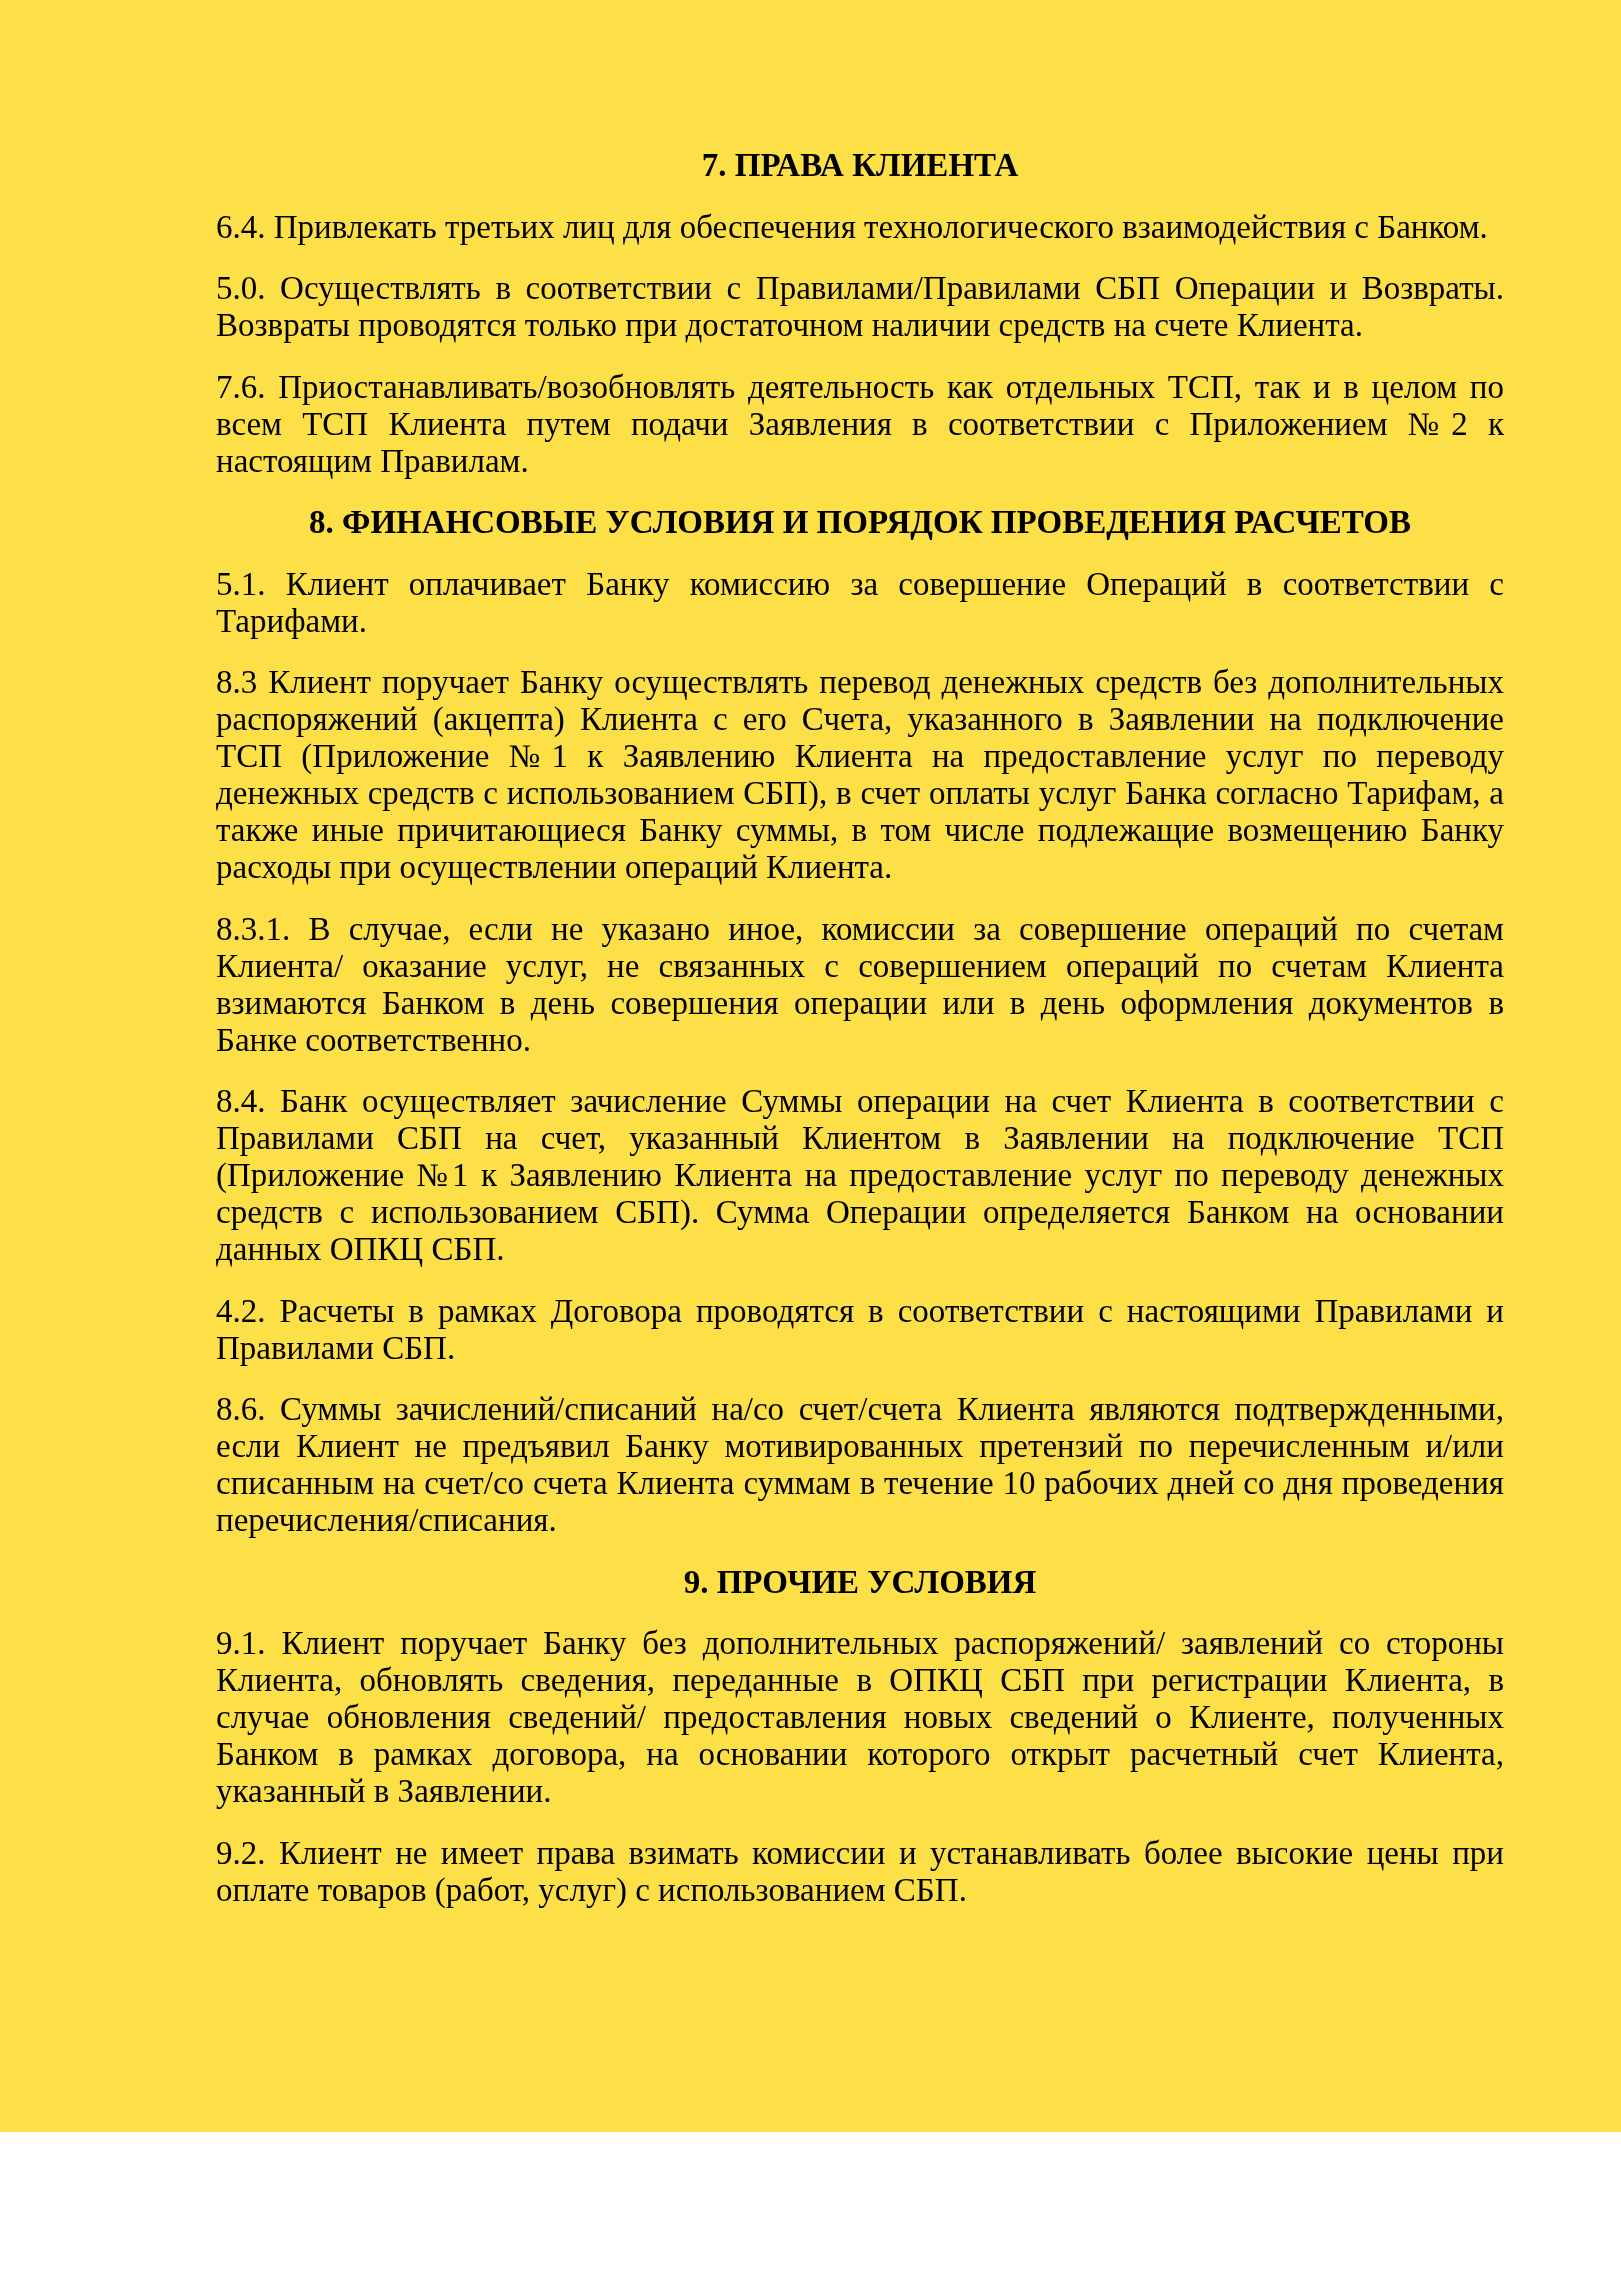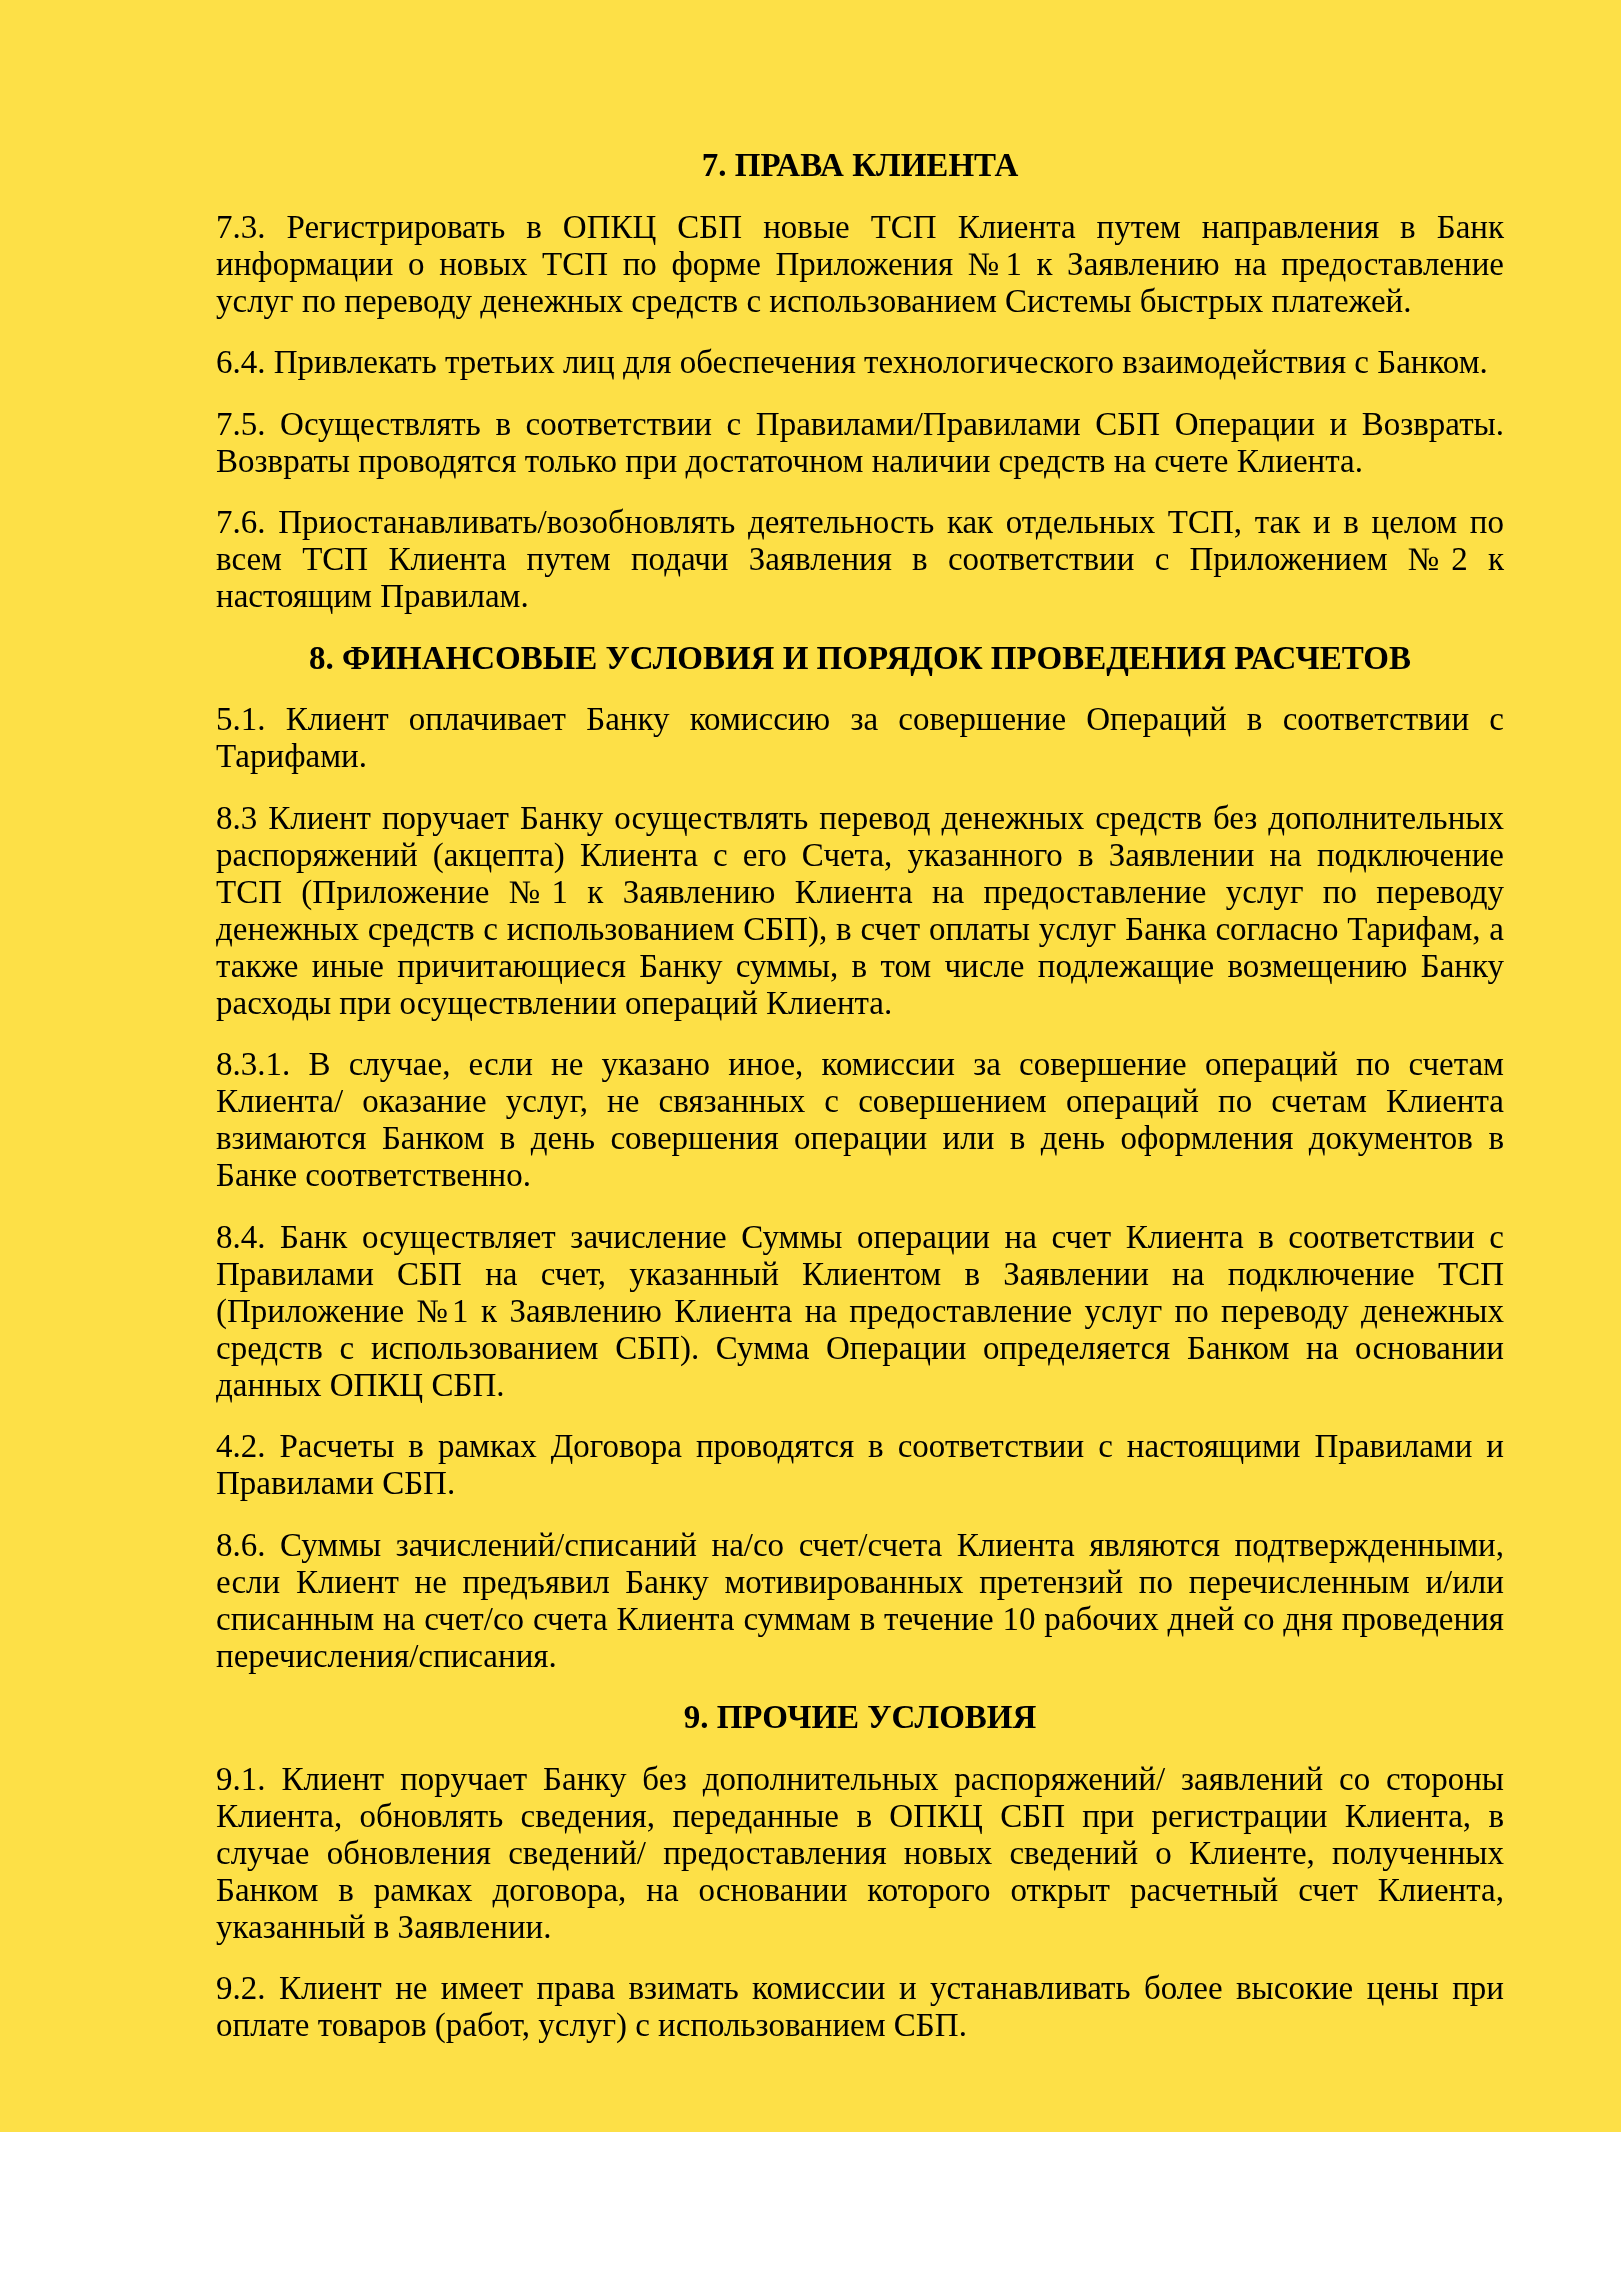--- a/index.html
+++ b/index.html
@@ -31,23 +31,22 @@
     margin: 0 0 24.5px 0;
   }
 </style>
 </head>
 <body>
 
 <div class="page">
 
   <h2 class="section-heading">7. ПРАВА КЛИЕНТА</h2>
 
-  <p class="clause">7.3. Регистрировать в ОПКЦ СБП новые ТСП Клиента путем направления в Банк информации о новых ТСП по форме Приложения №1 к Заявлению на предоставление услуг по переводу денежных средств с использованием Системы быстрых платежей.</p>
   <p class="clause">6.4. Привлекать третьих лиц для обеспечения технологического взаимодействия с Банком.</p>
-  <p class="clause">7.5. Осуществлять в соответствии с Правилами/Правилами СБП Операции и Возвраты. Возвраты проводятся только при достаточном наличии средств на счете Клиента.</p>
+  <p class="clause">5.0. Осуществлять в соответствии с Правилами/Правилами СБП Операции и Возвраты. Возвраты проводятся только при достаточном наличии средств на счете Клиента.</p>
   <p class="clause">7.6. Приостанавливать/возобновлять деятельность как отдельных ТСП, так и в целом по всем ТСП Клиента путем подачи Заявления в соответствии с Приложением №2 к настоящим Правилам.</p>
 
   <h2 class="section-heading">8. ФИНАНСОВЫЕ УСЛОВИЯ И ПОРЯДОК ПРОВЕДЕНИЯ РАСЧЕТОВ</h2>
 
   <p class="clause">5.1. Клиент оплачивает Банку комиссию за совершение Операций в соответствии с Тарифами.</p>
   <p class="clause">8.3 Клиент поручает Банку осуществлять перевод денежных средств без дополнительных распоряжений (акцепта) Клиента с его Счета, указанного в Заявлении на подключение ТСП (Приложение №1 к Заявлению Клиента на предоставление услуг по переводу денежных средств с использованием СБП), в счет оплаты услуг Банка согласно Тарифам, а также иные причитающиеся Банку суммы, в том числе подлежащие возмещению Банку расходы при осуществлении операций Клиента.</p>
   <p class="clause">8.3.1. В случае, если не указано иное, комиссии за совершение операций по счетам Клиента/ оказание услуг, не связанных с совершением операций по счетам Клиента взимаются Банком в день совершения операции или в день оформления документов в Банке соответственно.</p>
   <p class="clause">8.4. Банк осуществляет зачисление Суммы операции на счет Клиента в соответствии с Правилами СБП на счет, указанный Клиентом в Заявлении на подключение ТСП (Приложение №1 к Заявлению Клиента на предоставление услуг по переводу денежных средств с использованием СБП). Сумма Операции определяется Банком на основании данных ОПКЦ СБП.</p>
   <p class="clause">4.2. Расчеты в рамках Договора проводятся в соответствии с настоящими Правилами и Правилами СБП.</p>
   <p class="clause">8.6. Суммы зачислений/списаний на/со счет/счета Клиента являются подтвержденными, если Клиент не предъявил Банку мотивированных претензий по перечисленным и/или списанным на счет/со счета Клиента суммам в течение 10 рабочих дней со дня проведения перечисления/списания.</p>

